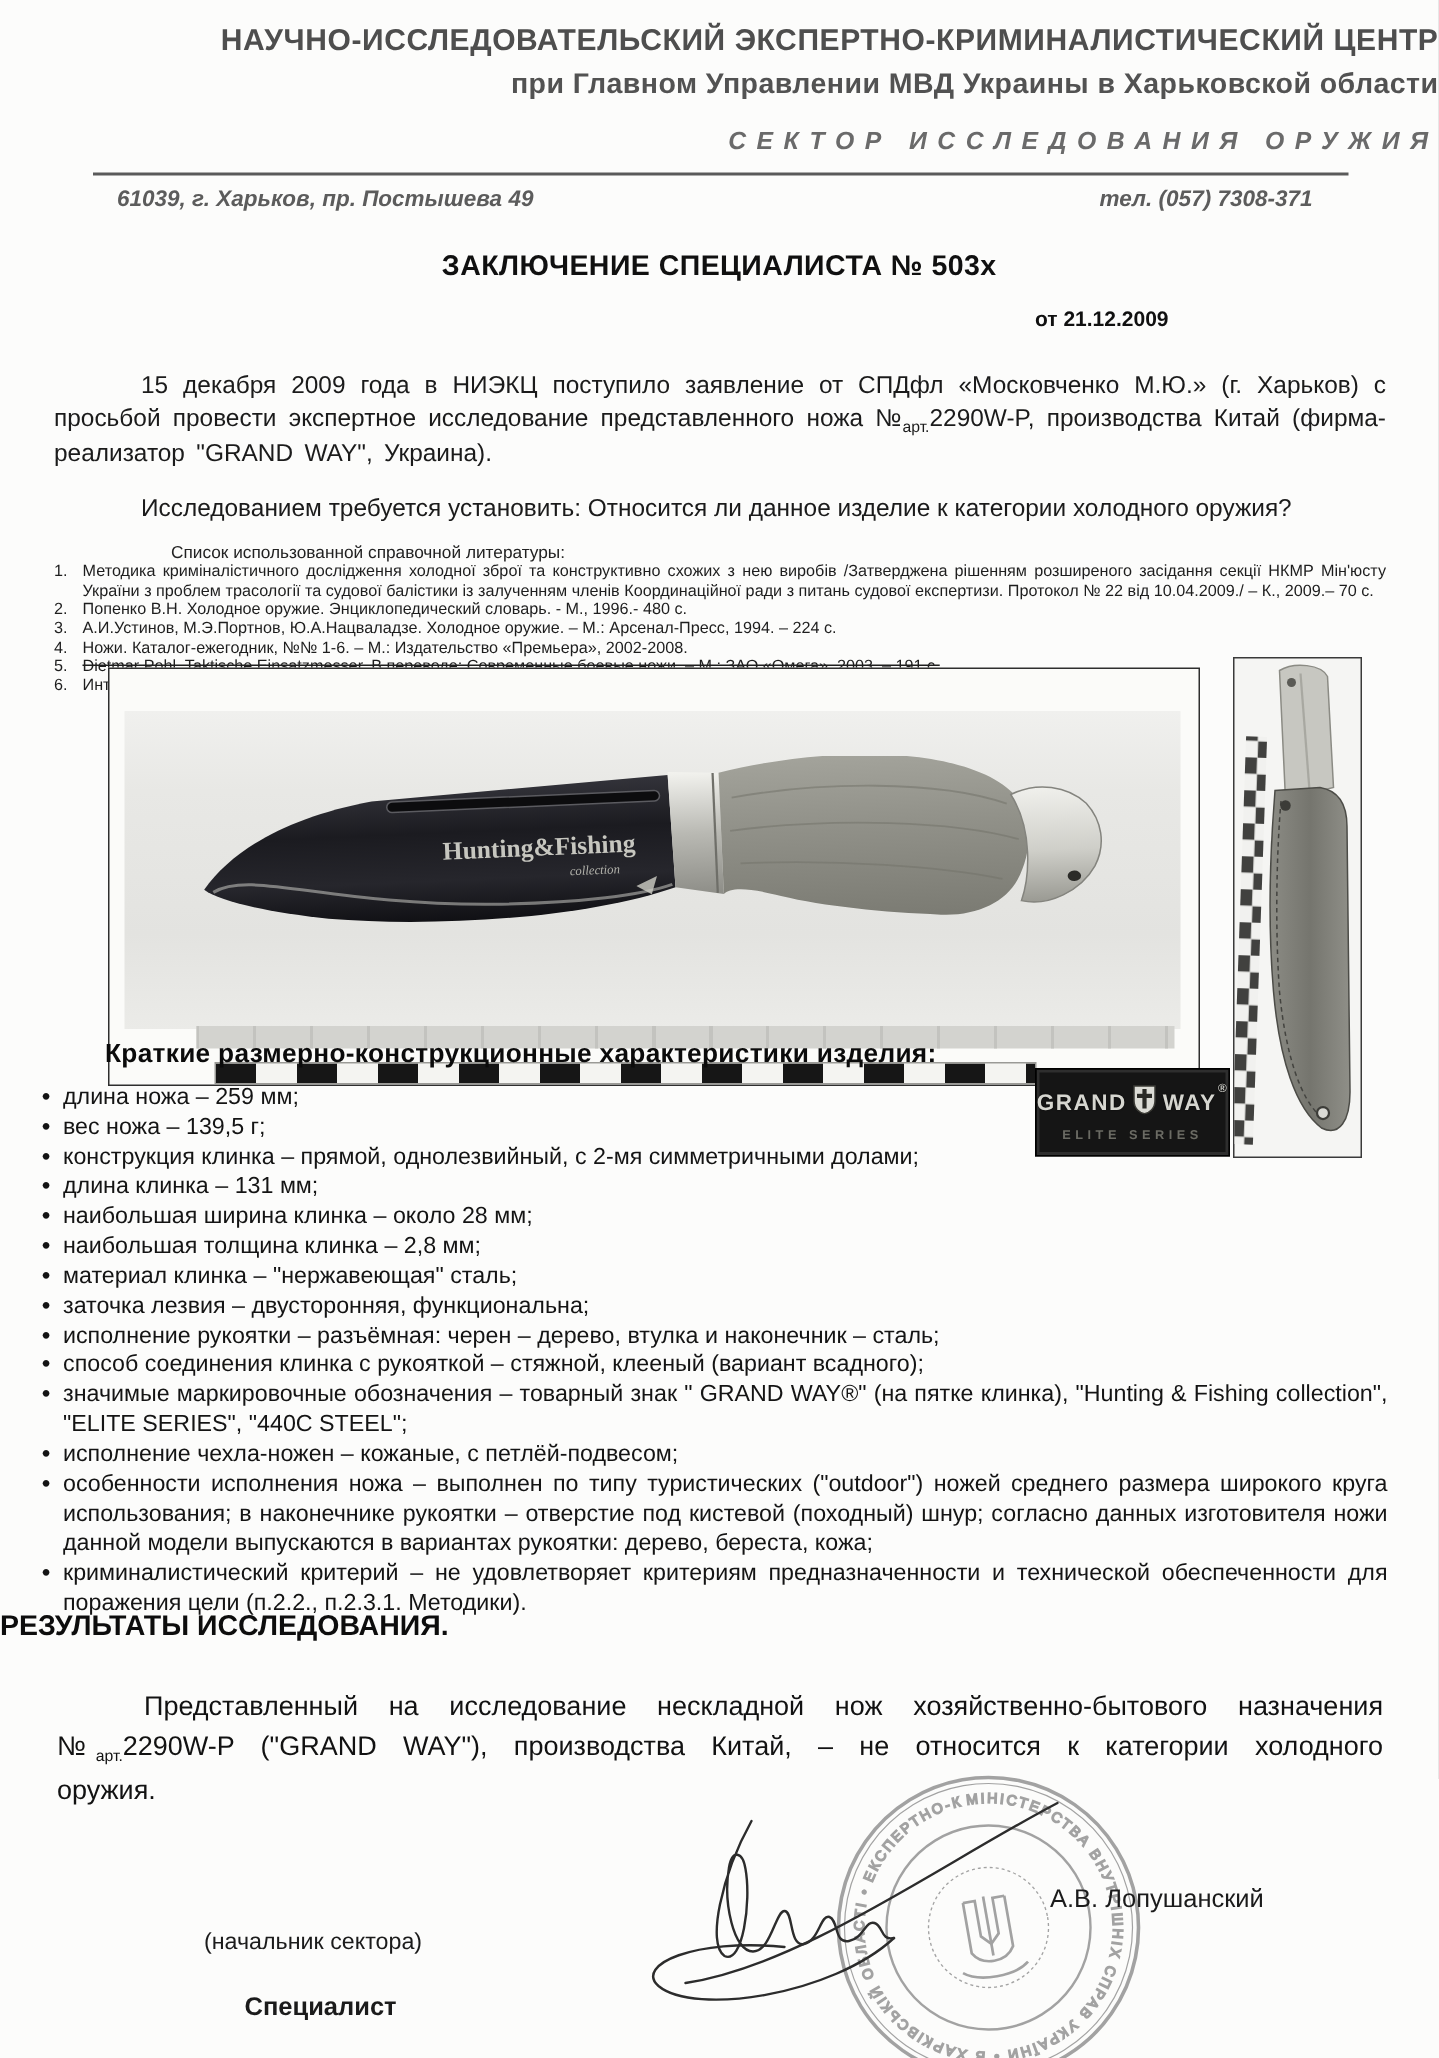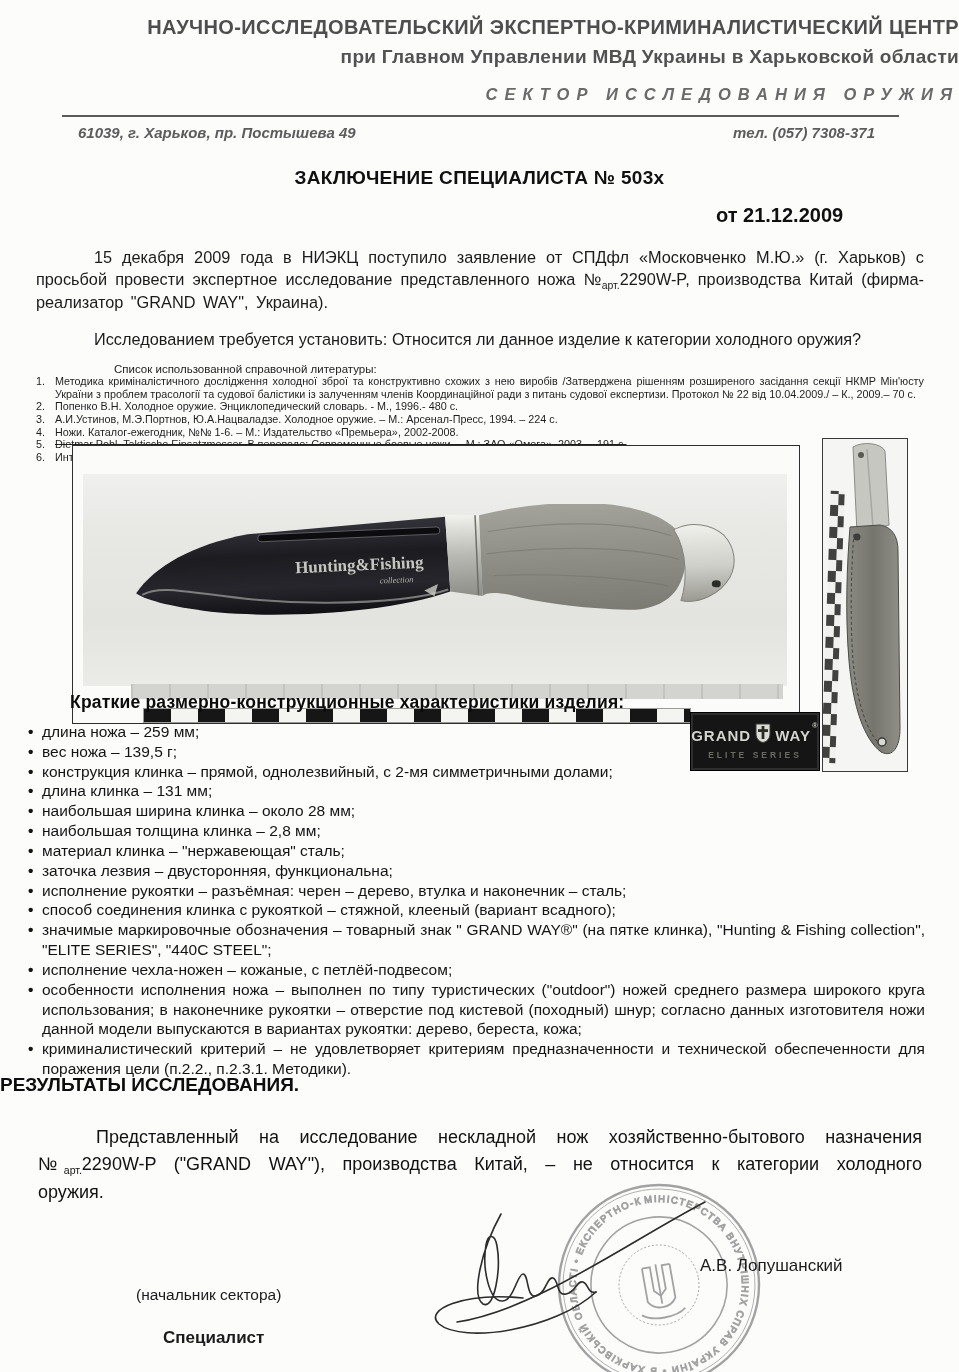--- a/index.html
+++ b/index.html
@@ -11,21 +11,21 @@
   
   .hdr{position:absolute;top:16px;left:0;width:100%;text-align:right;}
   .hdr-org1{font-size:20px;font-weight:bold;color:#4e4e4e;letter-spacing:.4px;}
   .hdr-org2{font-size:19px;font-weight:bold;color:#525252;margin-top:7px;letter-spacing:.3px;}
   .hdr-sector{font-size:16.5px;font-style:italic;color:#6a6a6a;letter-spacing:7px;margin-top:17px;font-weight:bold;}
   .hdr-rule{position:absolute;top:115px;left:62px;right:60px;border-top:2.2px solid #5a5a5a;}
   .hdr-addr{position:absolute;top:124px;left:78px;right:84px;display:flex;justify-content:space-between;
     font-size:15px;font-weight:bold;font-style:italic;color:#5c5c5c;}
   
   .doc-title{position:absolute;top:167px;width:100%;text-align:center;font-size:19px;font-weight:bold;color:#101010;letter-spacing:.3px;}
-  .doc-date{position:absolute;top:204px;left:716px;font-size:20px;font-weight:bold;color:#101010;}
+  .doc-date{position:absolute;top:204px;left:690px;font-size:14px;font-weight:bold;color:#101010;}
   
   .col{position:absolute;left:36px;top:247px;width:888px;}
   .p1{font-size:16.3px;line-height:1.32;text-align:justify;text-indent:58px;word-spacing:3px;}
   .sub{font-size:10.5px;vertical-align:-4px;}
   .question{font-size:16.3px;line-height:1.3;text-indent:58px;margin-top:15px;}
   .refs{margin-top:13px;}
   .refs-h{font-size:11.5px;color:#222;padding-left:78px;}
   .ref{position:relative;font-size:10.8px;line-height:1.17;padding-left:19px;text-align:justify;color:#1e1e1e;}
   .ref .num{position:absolute;left:0;}
   .ref.struck .txt{text-decoration:line-through;}

